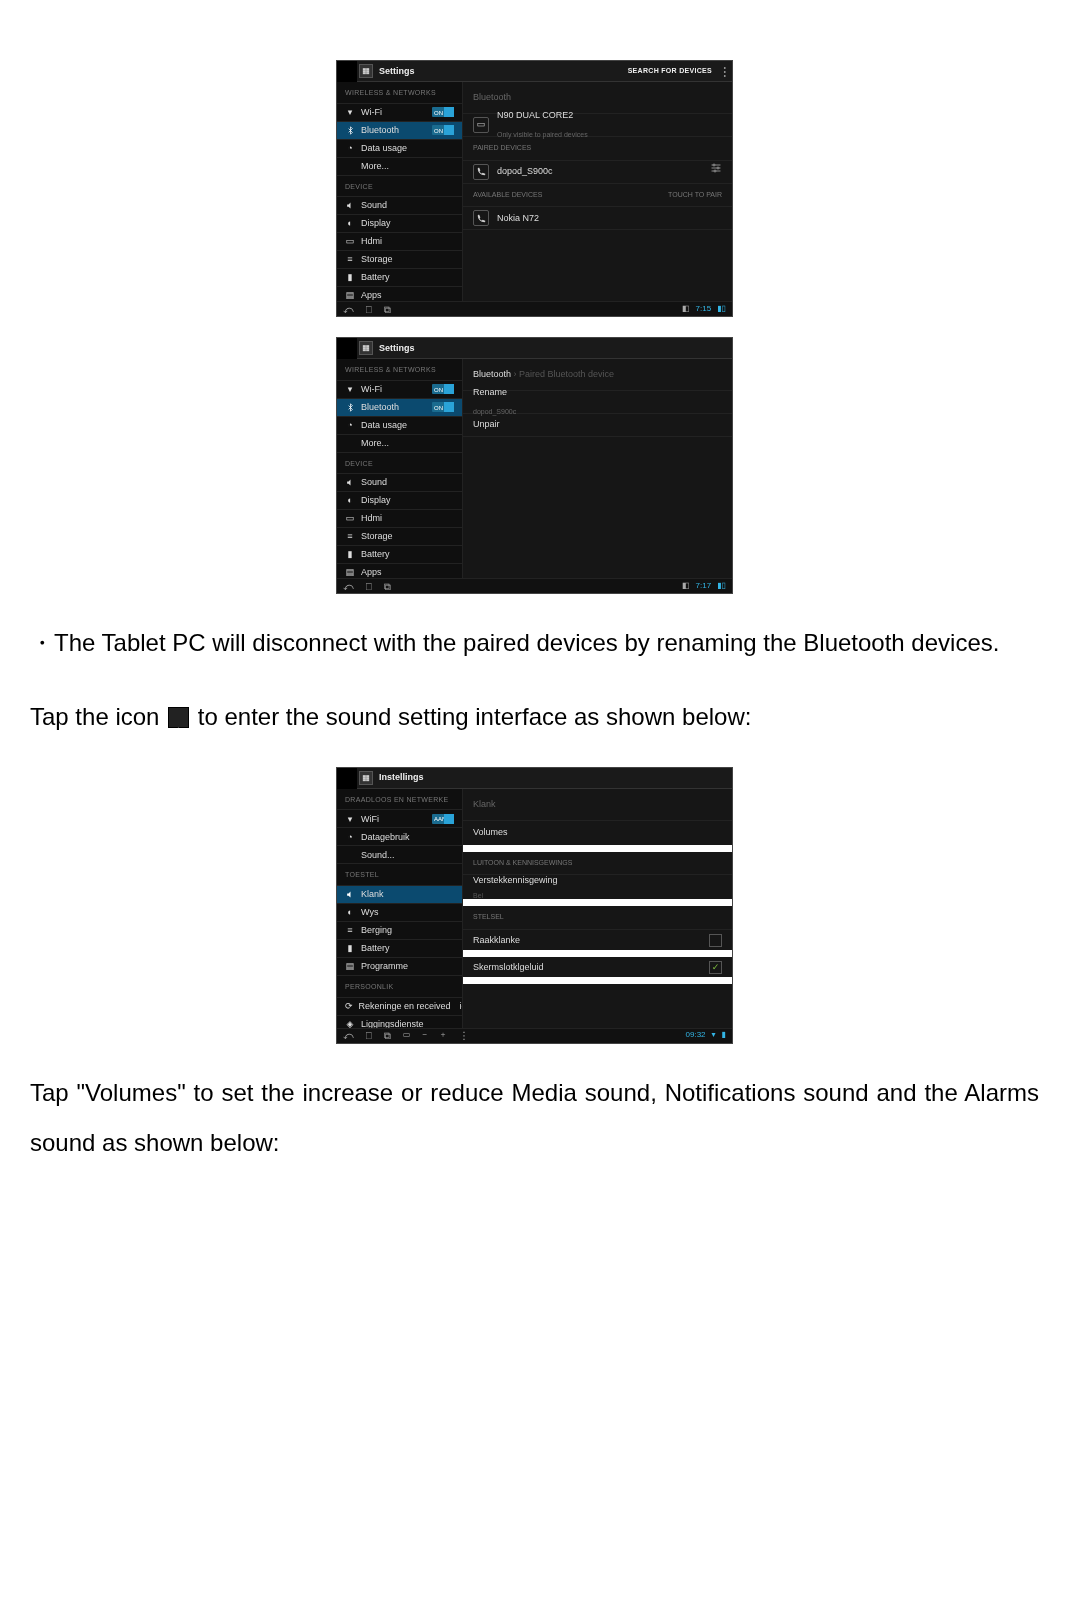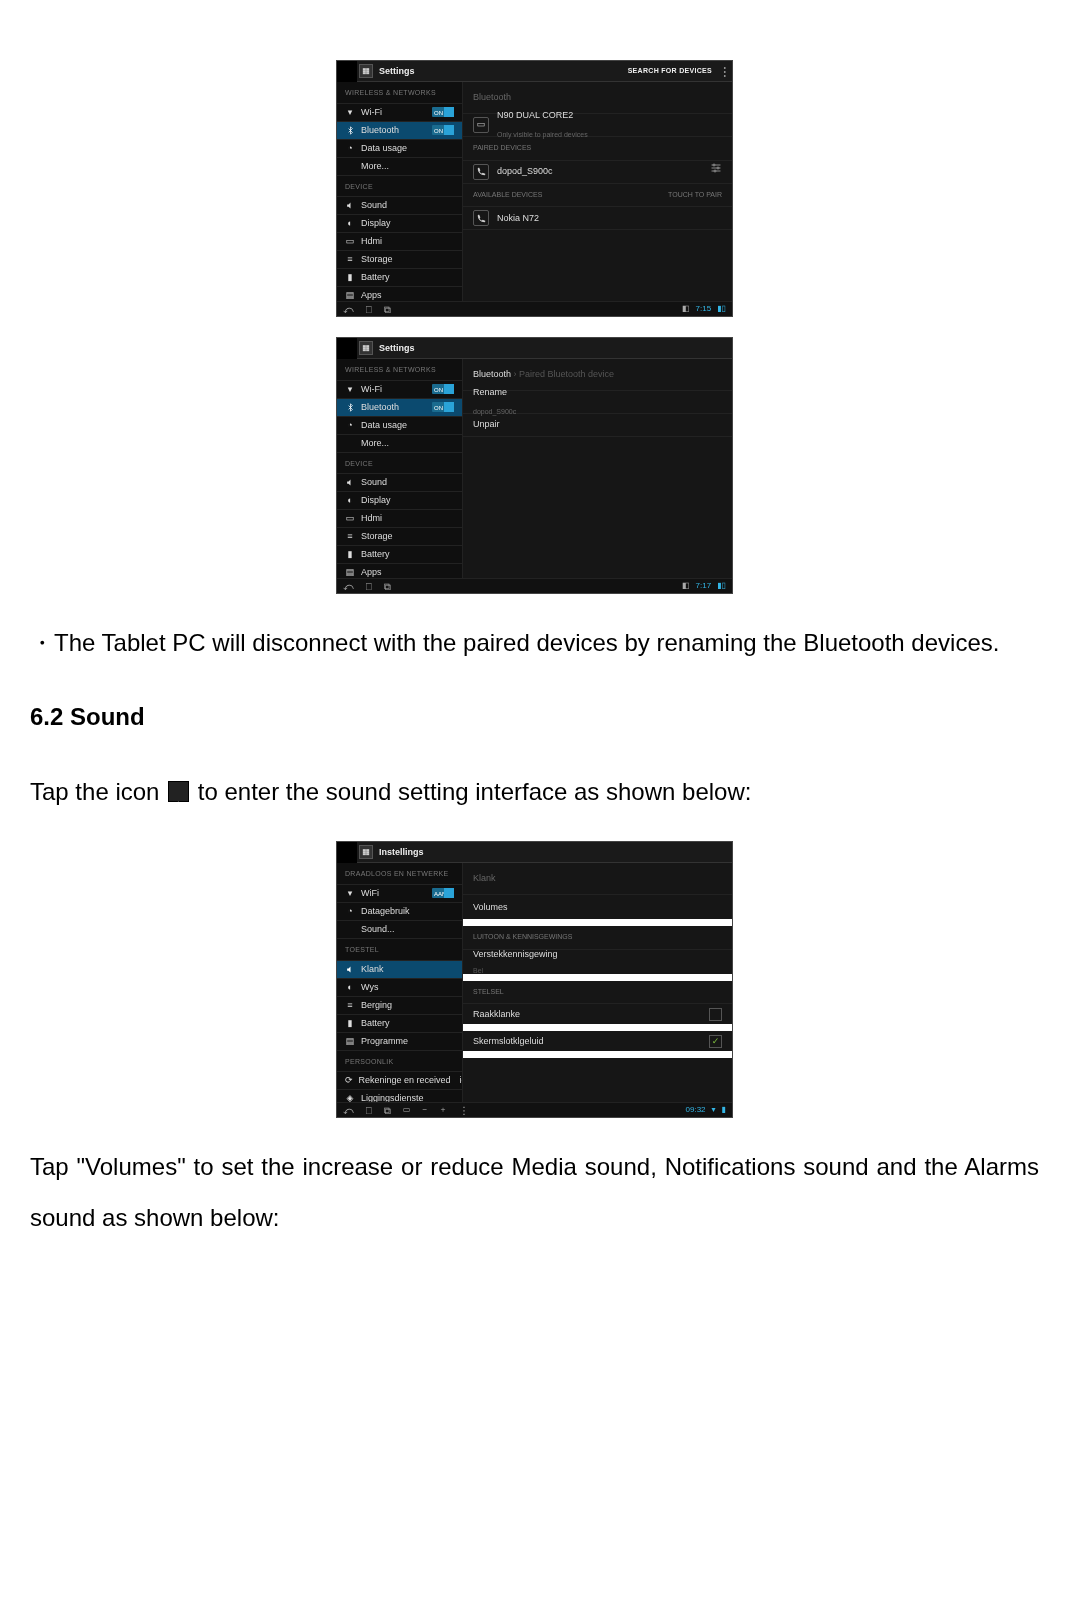--- a/index.html
+++ b/index.html
@@ -297,21 +297,20 @@
             <span class="blue">7:17</span>
             <span class="blue">▮▯</span>
           </span>
       </div>
     </div>
   </div>
 
   <p class="justify">・The Tablet PC will disconnect with the paired devices by renaming the Bluetooth devices.</p>
 
 
-  <p class="bold">6.2 Sound</p>
 
   <p>
     <span>Tap the icon </span>
     <span class="inline-icon sound">
       <svg viewBox="0 0 24 24" fill="#fff">
           <path d="M3 9v6h4l5 5V4L7 9H3z"></path>
           <path d="M16 8c1.5 1 1.5 7 0 8" stroke="#fff" fill="none" stroke-width="2"></path>
         </svg>
     </span>
     <span> to enter the sound setting interface as shown below:</span>

